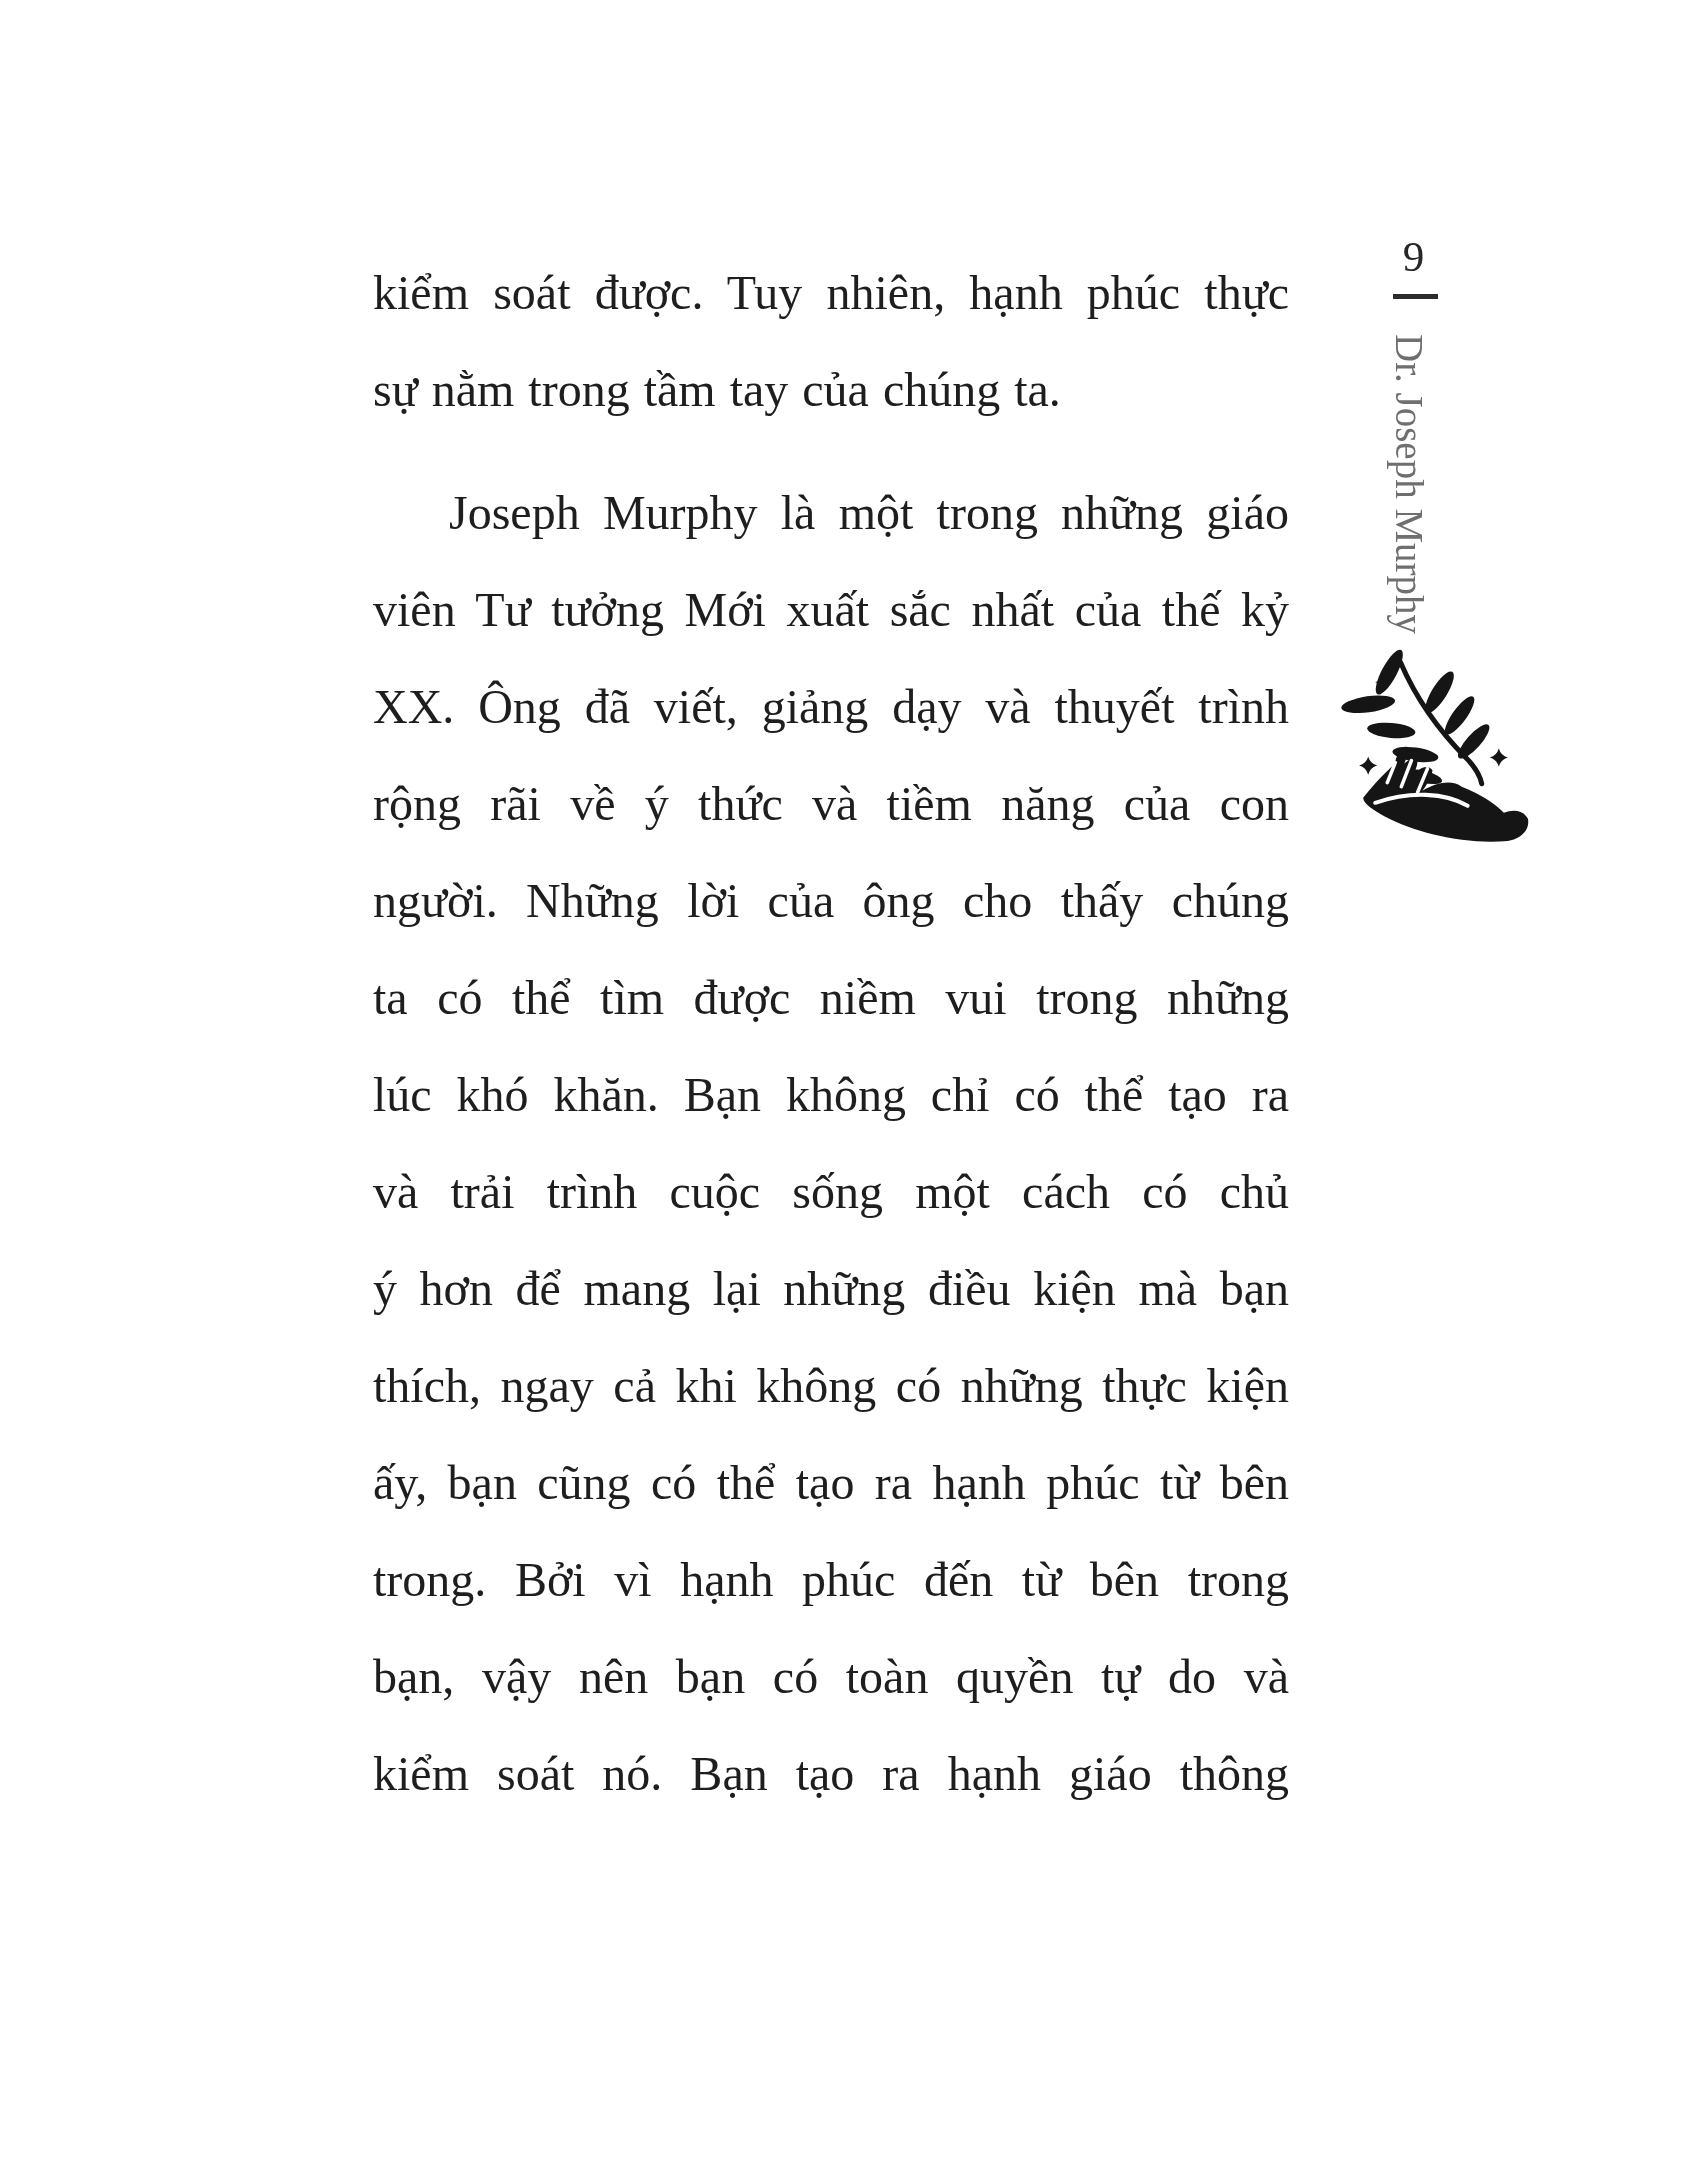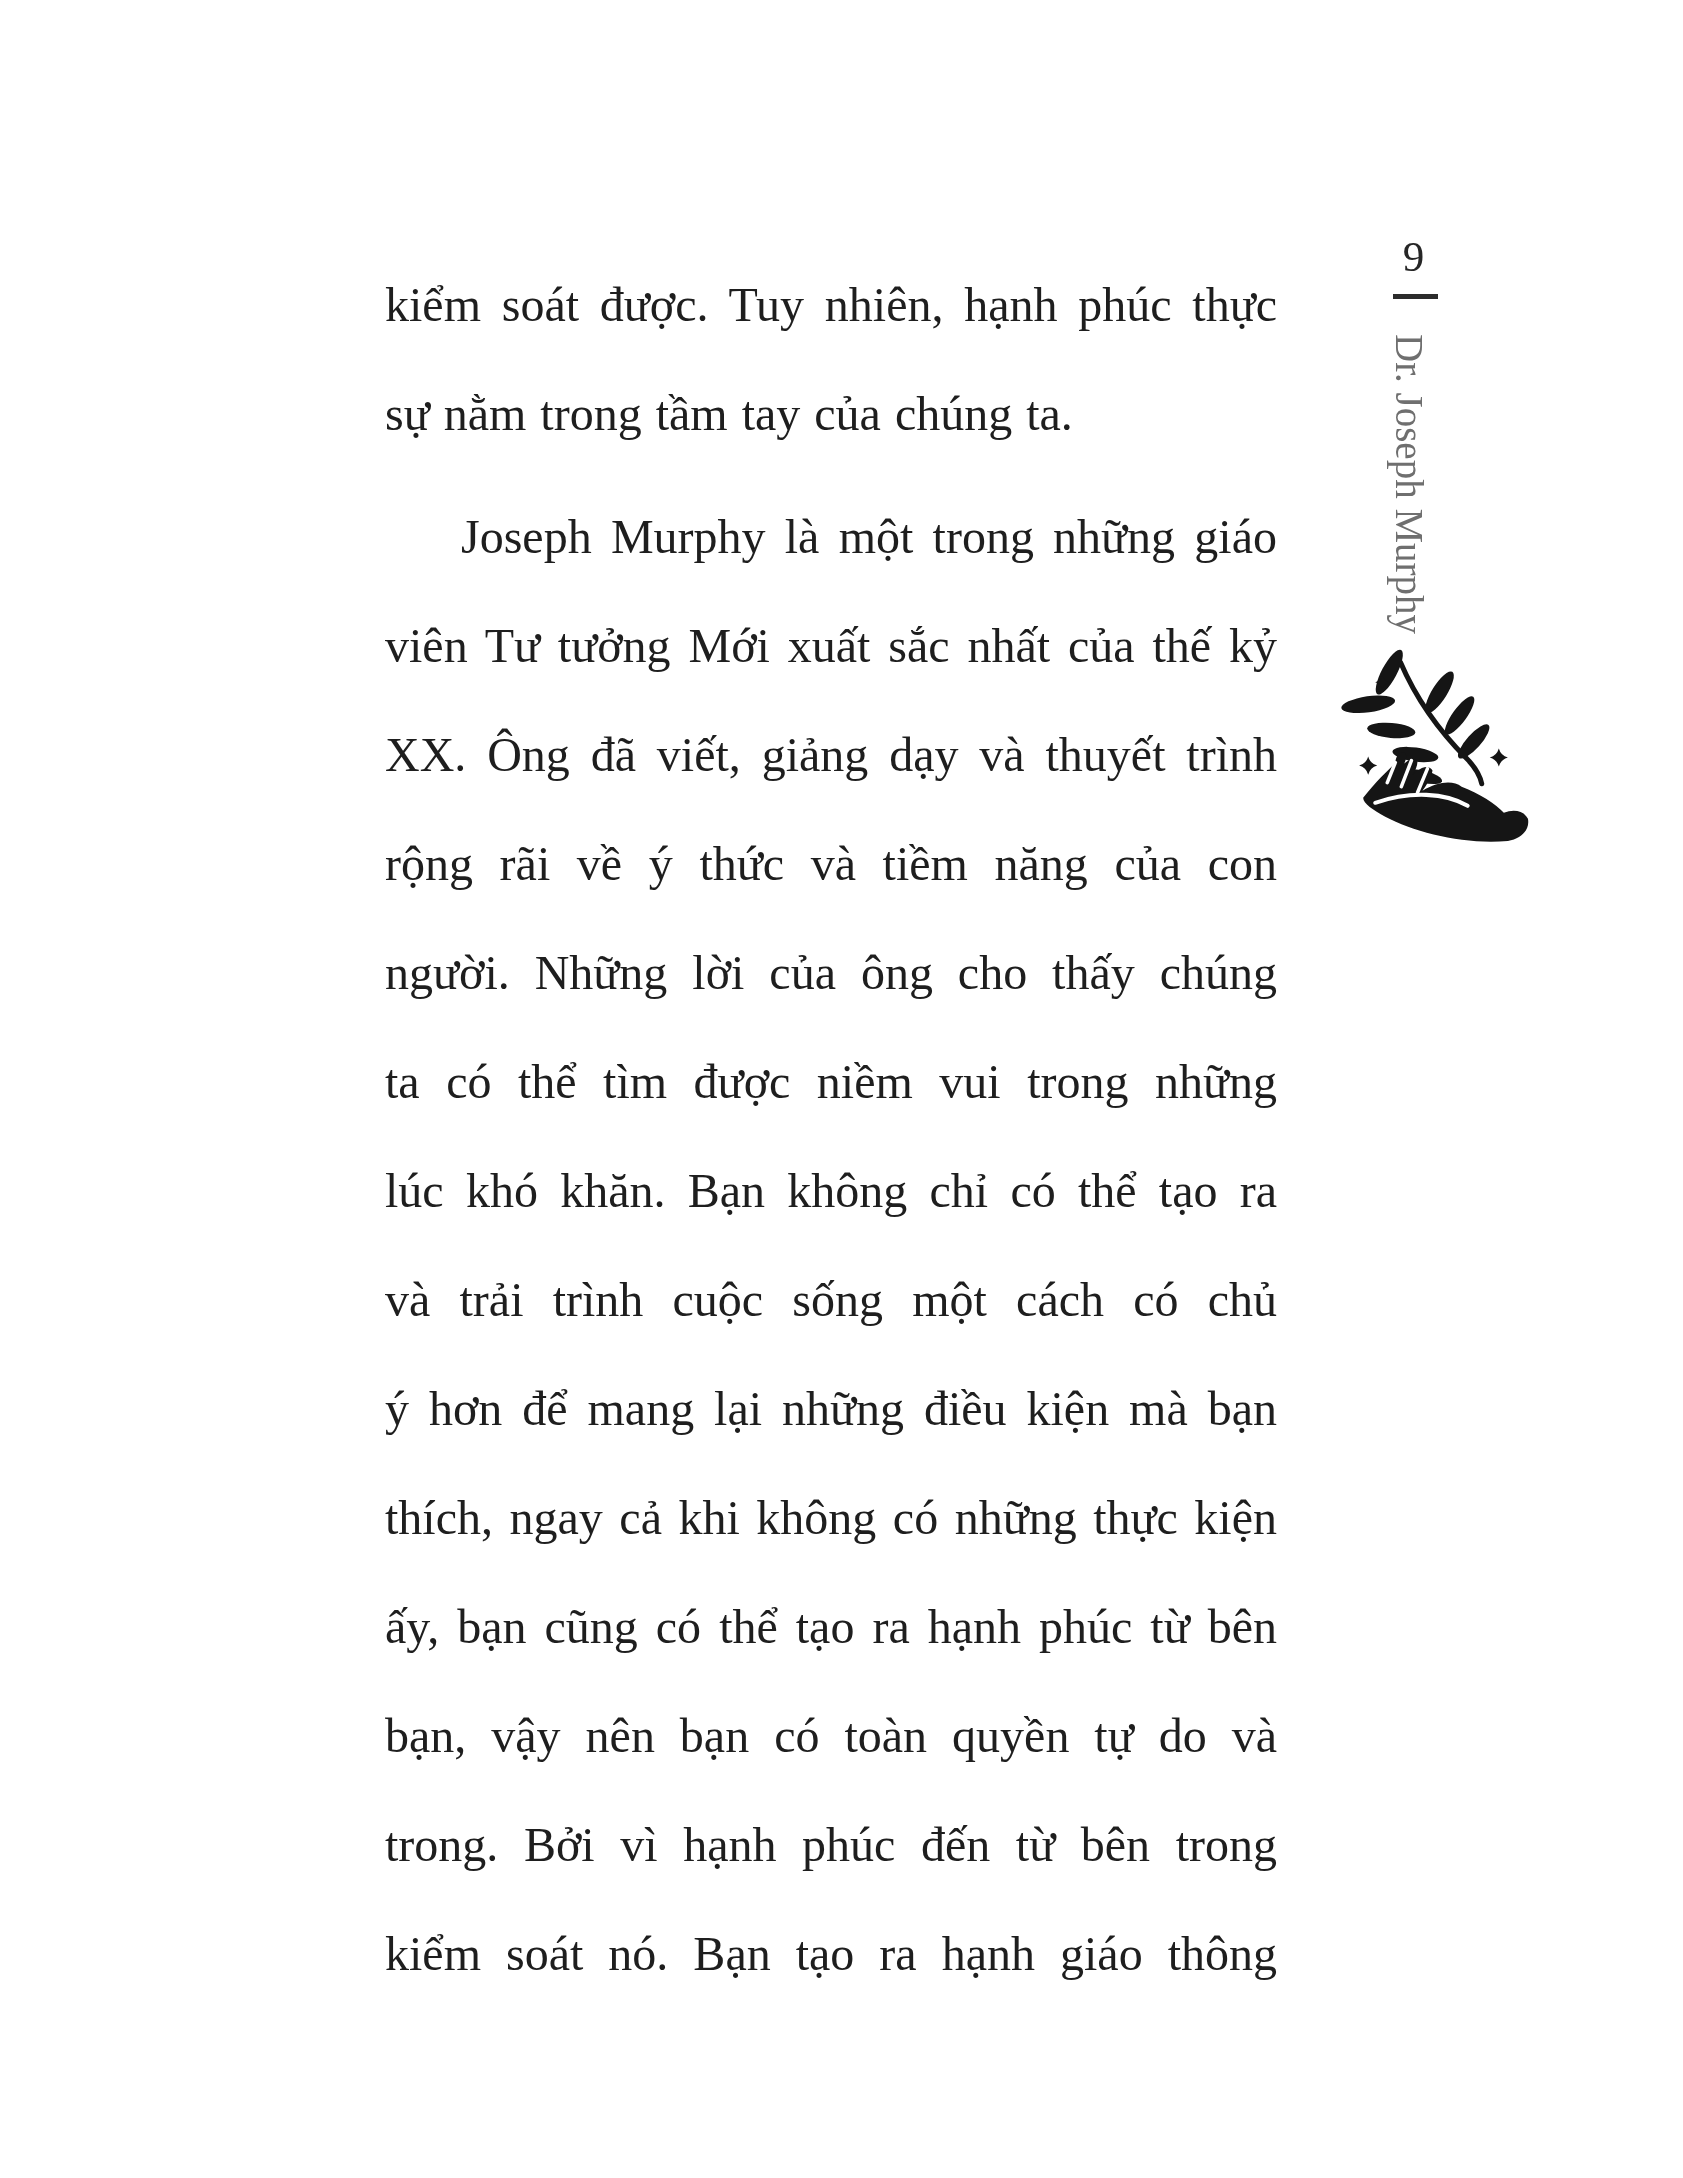--- a/index.html
+++ b/index.html
@@ -17,21 +17,21 @@
   }
   
   .text-block {
     position: absolute;
     left: 373px;
     top: 244px;
     width: 916px;
     color: #1e1e1e;
   }
   .line {
-    margin: 12px;
+    margin: 0;
     height: 97px;
     line-height: 97px;
     font-size: 48px;
     text-align: justify;
     text-align-last: justify;
     white-space: normal;
     word-spacing: 2px;
   }
   .line.para-end {
     text-align-last: left;
@@ -91,22 +91,22 @@
     <p class="line">viên Tư tưởng Mới xuất sắc nhất của thế kỷ</p>
     <p class="line">XX. Ông đã viết, giảng dạy và thuyết trình</p>
     <p class="line">rộng rãi về ý thức và tiềm năng của con</p>
     <p class="line">người. Những lời của ông cho thấy chúng</p>
     <p class="line">ta có thể tìm được niềm vui trong những</p>
     <p class="line">lúc khó khăn. Bạn không chỉ có thể tạo ra</p>
     <p class="line">và trải trình cuộc sống một cách có chủ</p>
     <p class="line">ý hơn để mang lại những điều kiện mà bạn</p>
     <p class="line">thích, ngay cả khi không có những thực kiện</p>
     <p class="line">ấy, bạn cũng có thể tạo ra hạnh phúc từ bên</p>
+    <p class="line">trong. Bởi vì hạnh phúc đến từ bên trong</p>
     <p class="line">bạn, vậy nên bạn có toàn quyền tự do và</p>
-    <p class="line">trong. Bởi vì hạnh phúc đến từ bên trong</p>
     <p class="line">kiểm soát nó. Bạn tạo ra hạnh giáo thông</p>
   </main>
 
   <aside>
     <div class="page-number">9</div>
     <div class="page-number-rule"></div>
     <div class="author-vertical">Dr. Joseph Murphy</div>
   </aside>
 
   <svg class="illustration" viewBox="0 0 195 205" xmlns="http://www.w3.org/2000/svg">

